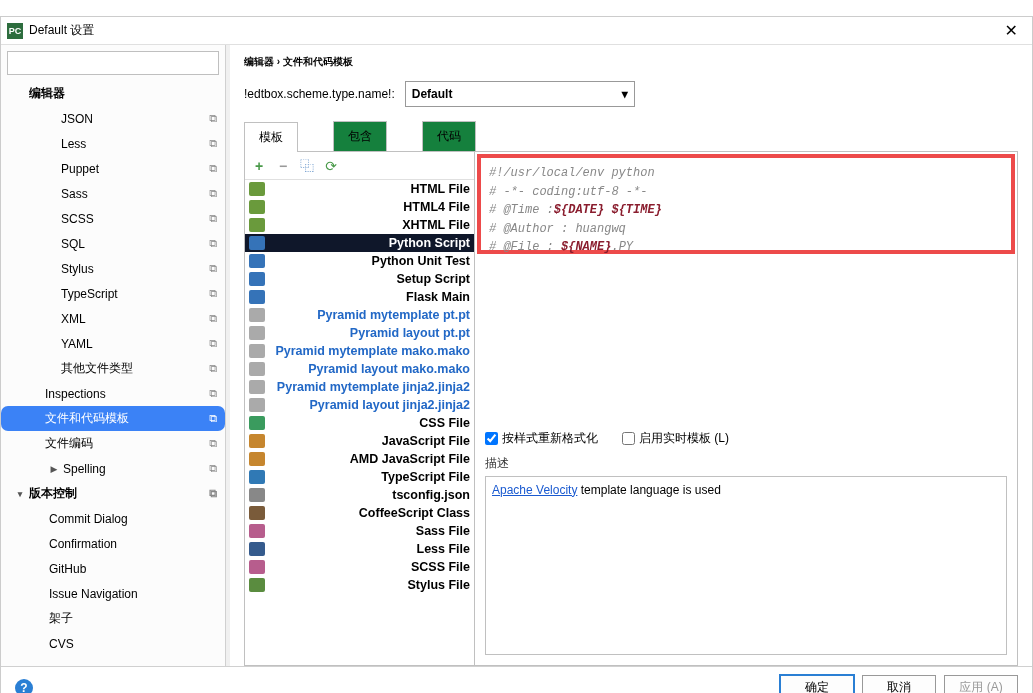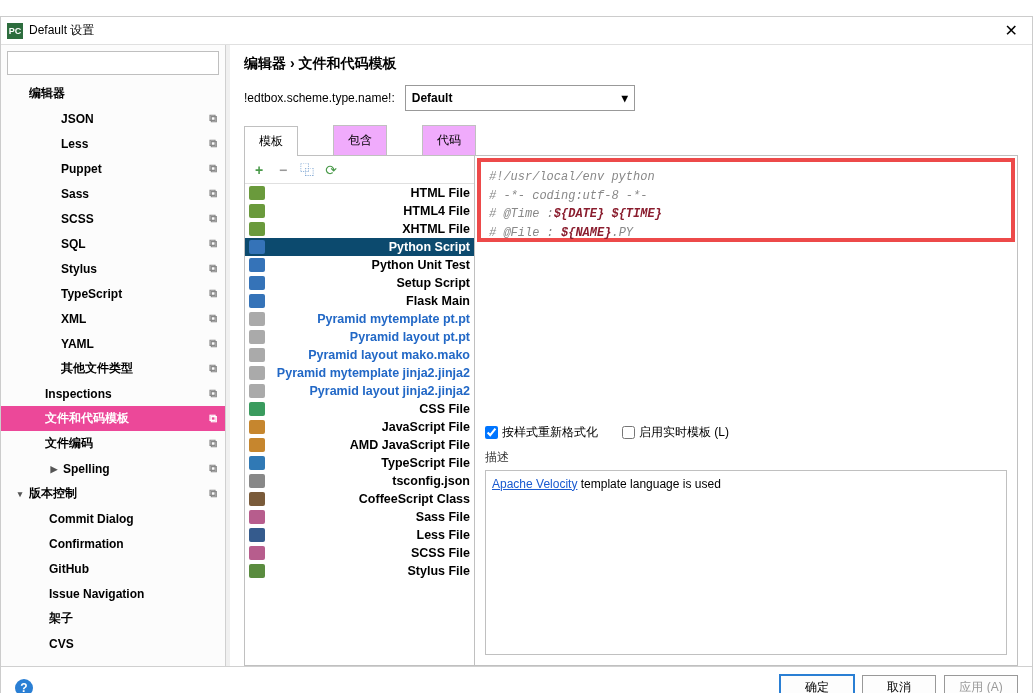--- a/index.html
+++ b/index.html
@@ -7,65 +7,65 @@
 .window { width: 1033px; height: 693px; display: flex; flex-direction: column; border: 1px solid #ccc; position: relative; margin-top: 16px; }
 .title-bar { height: 28px; display: flex; align-items: center; padding: 0 6px; border-bottom: 1px solid #e0e0e0; }
 .title-bar .app-icon { width: 16px; height: 16px; background: #2d6d3e; margin-right: 6px; display:flex;align-items:center;justify-content:center;color:#fff;font-size:9px;font-weight:bold; }
 .title-bar .title-text { font-size: 12px; }
 .title-bar .close { margin-left: auto; font-size: 16px; cursor: pointer; padding: 0 8px; }
 .main { flex: 1; display: flex; overflow: hidden; }
 .sidebar { width: 225px; border-right: 1px solid #d0d0d0; display: flex; flex-direction: column; background: #fcfcfc; }
 .search-wrap { padding: 6px; }
 .search-input { width: 100%; height: 24px; border: 1px solid #bfbfbf; padding: 0 20px 0 6px; font-size: 12px; }
 .tree { flex: 1; overflow-y: auto; padding-bottom: 6px; }
-.tree-item { height: 25px; display: flex; align-items: center; padding: 0 8px 0 0; position: relative; cursor: pointer; font-weight: bold; }
+.tree-item { height: 25px; display: flex; align-items: center; padding: 0 8px 0 0; position: relative; cursor: pointer; }
 .tree-item .arrow { width: 18px; display: inline-flex; justify-content: center; color: #555; font-size: 9px; }
 .tree-item .label { flex: 1; white-space: nowrap; overflow: hidden; }
 .tree-item .dup-icon { color: #888; font-size: 11px; }
 .tree-lvl1 { padding-left: 28px; font-weight: bold; }
 .tree-lvl2 { padding-left: 44px; }
 .tree-lvl3 { padding-left: 60px; }
 .tree-lvl2b { padding-left: 48px; }
-.tree-item.selected { background: #ec4899; color: #fff; }
+.tree-item.selected { background: #3b82f6; color: #fff; border-radius: 7px; }
 .tree-item.selected .dup-icon { color: #fff; }
 .tree-item.section { font-weight: bold; color: #000; }
 .divider-v { width: 4px; background: #f0f0f0; cursor: col-resize; }
 .content { flex: 1; display: flex; flex-direction: column; padding: 10px 14px 0 14px; overflow: hidden; }
-.breadcrumb { font-size: 14px; font-weight: bold; margin-bottom: 12px; }
+.breadcrumb { font-size: 10px; font-weight: bold; margin-bottom: 12px; }
 .scheme-row { display: flex; align-items: center; margin-bottom: 14px; }
 .scheme-label { margin-right: 10px; font-size: 12px; }
 .scheme-select { width: 230px; height: 26px; border: 1px solid #999; padding: 0 6px; font-size: 12px; font-weight: bold; background: #fff; display:flex;align-items:center;justify-content:space-between; }
 .tabs { display: flex; border-bottom: 1px solid #c0c0c0; gap: 36px; }
-.tab { padding: 6px 14px; border: 1px solid #c0c0c0; border-bottom: none; margin-right: -1px; background: #f0abfc; font-size: 12px; cursor: pointer; }
+.tab { padding: 6px 14px; border: 1px solid #c0c0c0; border-bottom: none; margin-right: -1px; background: #15803d; font-size: 12px; cursor: pointer; }
 .tab.active { background: #fff; position: relative; top: 1px; }
 .tab-body { flex: 1; display: flex; overflow: hidden; border: 1px solid #c0c0c0; border-top: none; }
 .tpl-panel { width: 230px; display: flex; flex-direction: column; border-right: 1px solid #c0c0c0; }
 .tpl-toolbar { height: 28px; display: flex; align-items: center; padding: 0 6px; gap: 8px; border-bottom: 1px solid #e0e0e0; }
 .tpl-toolbar .tb { width: 16px; height: 16px; display: inline-flex; align-items: center; justify-content: center; cursor: pointer; font-size: 14px; }
 .tpl-list { flex: 1; overflow-y: auto; }
 .tpl-item { height: 18px; display: flex; align-items: center; padding: 0 4px; cursor: pointer; white-space: nowrap; justify-content: space-between; }
 .tpl-item .ticon { width: 16px; height: 14px; margin-right: 4px; display: inline-flex; align-items: center; justify-content: center; font-size: 8px; font-weight: bold; color: #fff; border-radius: 2px; }
 .tpl-item .tlabel { font-weight: bold; font-size: 12.5px; overflow: hidden; }
 .tpl-item.internal .tlabel { color: #2268c6; }
-.tpl-item.selected { background: #0c4a6e; }
+.tpl-item.selected { background: #0f172a; }
 .tpl-item.selected .tlabel { color: #fff; }
 .ic-h { background: #6a9a3c; }
 .ic-py { background: #3573b8; }
 .ic-css { background: #3a9b5e; }
 .ic-js { background: #c6862e; }
 .ic-json { background: #888; }
 .ic-ts { background: #3079b5; }
 .ic-cfee { background: #7a5b3a; }
 .ic-less { background: #355b8d; }
 .ic-sass { background: #b75d8d; }
 .ic-styl { background: #5a8c3f; }
 .ic-gher { background: #6aa84f; }
 .ic-none { background: #aaa; }
 .tpl-right { flex: 1; display: flex; flex-direction: column; overflow: hidden; }
-.code-box { border: 4px solid #ed4a4a; margin: 2px; padding: 6px 8px; height: 84px; font-family: "Courier New", monospace; font-size: 12px; font-style: italic; color: #888; line-height: 1.55; }
+.code-box { border: 4px solid #ed4a4a; margin: 2px; padding: 6px 8px; height: 100px; font-family: "Courier New", monospace; font-size: 12px; font-style: italic; color: #888; line-height: 1.55; }
 .code-box .var { color: #8a1d2e; font-weight: bold; }
 .options-row { display: flex; align-items: center; padding: 8px 10px; gap: 24px; font-size: 12px; }
 .options-row label { display: flex; align-items: center; gap: 4px; }
 .options-row input[type=checkbox] { width: 13px; height: 13px; }
 .desc-label { padding: 0 10px 4px 10px; font-size: 12px; color: #333; }
 .desc-box { flex: 1; margin: 0 10px 10px 10px; border: 1px solid #c0c0c0; padding: 6px; font-size: 12px; overflow: auto; }
 .desc-box a { color: #1a5ad0; text-decoration: underline; }
 .footer { height: 42px; display: flex; align-items: center; padding: 0 14px; border-top: 1px solid #d0d0d0; }
 .help-icon { width: 18px; height: 18px; border-radius: 50%; background: #2a7fd4; color: #fff; display: flex; align-items: center; justify-content: center; font-size: 12px; font-weight: bold; cursor: pointer; }
 .footer-btns { margin-left: auto; display: flex; gap: 8px; }
@@ -236,20 +236,24 @@
               <div class="tpl-item internal">
                 <span class="ticon ic-none">  </span>
                 <span class="tlabel">Pyramid mytemplate pt.pt</span>
               </div>
               <div class="tpl-item internal">
                 <span class="ticon ic-none">  </span>
                 <span class="tlabel">Pyramid layout pt.pt</span>
               </div>
               <div class="tpl-item internal">
                 <span class="ticon ic-none">  </span>
+                <span class="tlabel">Pyramid mytemplate mako.mako</span>
+              </div>
+              <div class="tpl-item internal">
+                <span class="ticon ic-none">  </span>
                 <span class="tlabel">Pyramid layout mako.mako</span>
               </div>
               <div class="tpl-item internal">
                 <span class="ticon ic-none">  </span>
                 <span class="tlabel">Pyramid mytemplate jinja2.jinja2</span>
               </div>
               <div class="tpl-item internal">
                 <span class="ticon ic-none">  </span>
                 <span class="tlabel">Pyramid layout jinja2.jinja2</span>
               </div>
@@ -293,20 +297,21 @@
                 <span class="ticon ic-styl">  </span>
                 <span class="tlabel">Stylus File</span>
               </div>
             </div>
         </div>
         <div class="tpl-right">
           <div class="code-box">
             <div>#!/usr/local/env python</div>
             <div># -*- coding:utf-8 -*-</div>
             <div><span># @Time    :</span><span class="var">${DATE}</span> <span class="var">${TIME}</span></div>
+            <div># @Author  : huangwq</div>
             <div><span># @File    :  </span><span class="var">${NAME}</span><span>.PY</span></div>
           </div>
           <div style="flex:1"></div>
           <div class="options-row">
             <label>
                 <input type="checkbox" checked="" style="">
                 <span>按样式重新格式化</span>
               </label>
             <label>
                 <input type="checkbox" style="">

